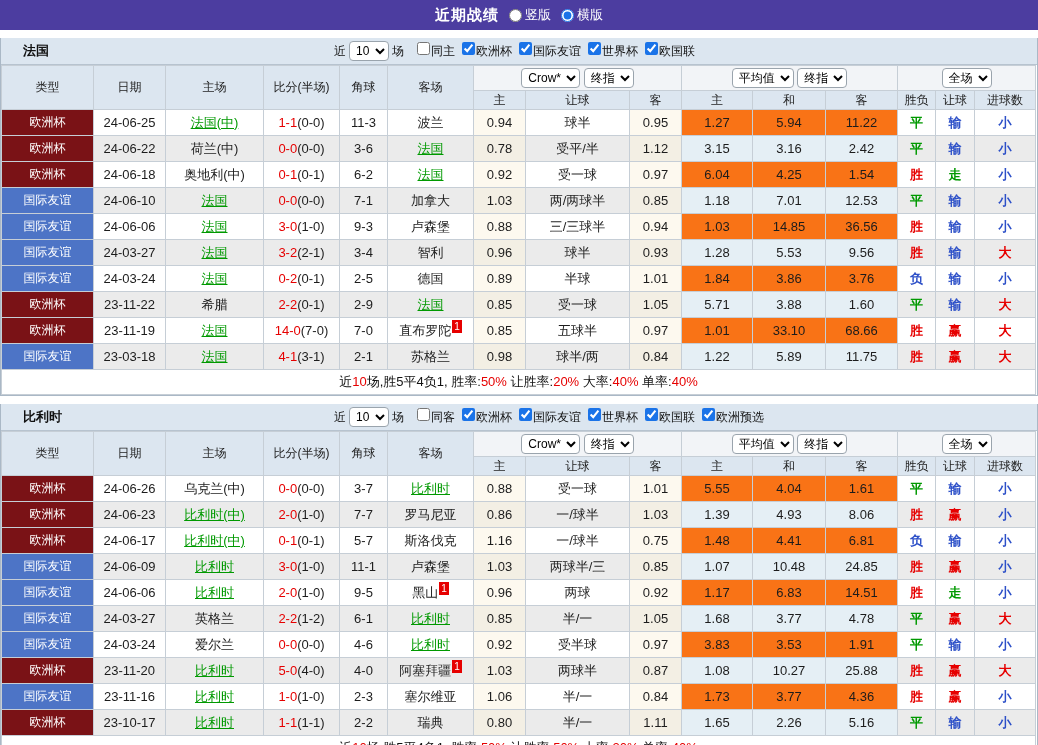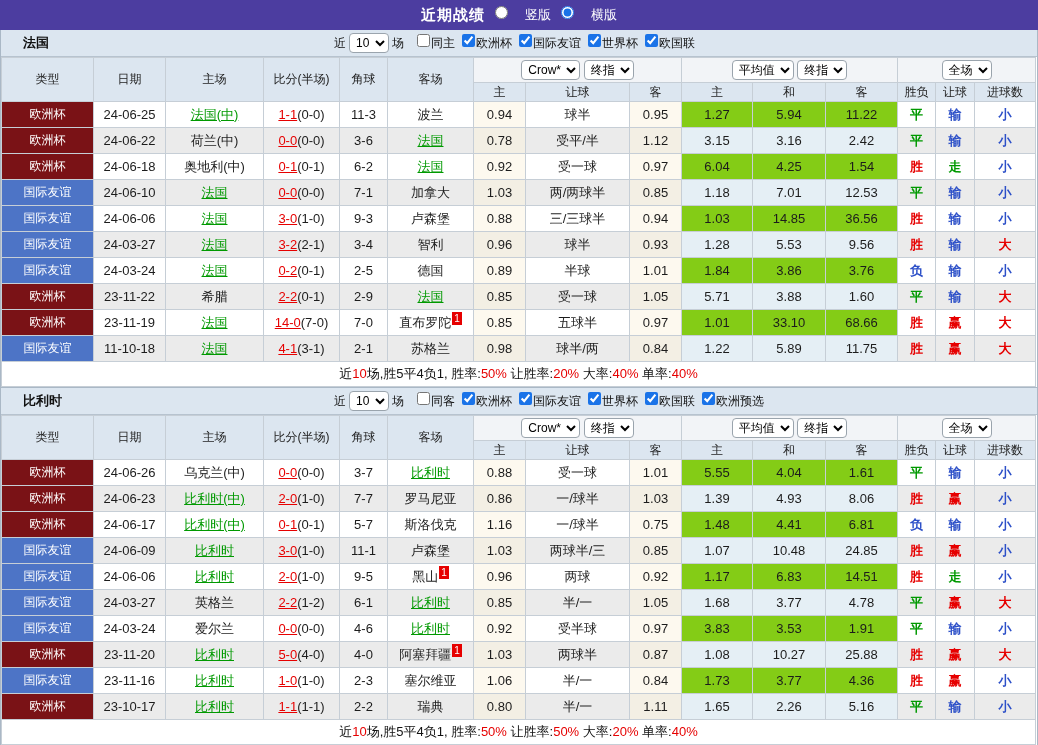--- a/index.html
+++ b/index.html
@@ -12,25 +12,25 @@
   }
   .page { width:1038px; background:#fff; }
 
   
   .titlebar {
     height:30px; background:var(--titlebar-bg,#4c3da0);
     display:flex; align-items:center; justify-content:center; gap:10px;
     color:#fff;
   }
   .titlebar .title { font-size:15px; font-weight:bold; letter-spacing:1px; }
-  .titlebar label { display:flex; align-items:flex-start; gap:17px; font-size:13px; cursor:pointer; }
+  .titlebar label { display:flex; align-items:center; gap:3px; font-size:13px; cursor:pointer; }
   .titlebar input[type=radio] { width:13px; height:13px; accent-color:#1a73e8; margin:0; }
 
   
-  .section { border:1px solid #aab8c6; border-top:none; }
+  .section { border:1px solid #aab8c6; border-top:none;margin-top:8px; }
   .sec-head {
     height:27px; background:var(--header-bg,#dce6f0);
     display:flex; align-items:center; font-size:13px;
     border-bottom:1px solid #b7c3cf;
   }
   .sec-head .team { width:333px; padding-left:22px; font-weight:bold; color:#111; }
   .filters { display:flex; align-items:center; gap:3px; font-size:12px; color:#101010; }
   .filters select, thead select {
     font-size:12px; height:20px; border:1px solid #9aa4ad; border-radius:4px;
     background:#fff; padding:0 2px; font-family:inherit;
@@ -44,27 +44,27 @@
   thead th {
     background:var(--header-bg,#dce6f0); font-weight:normal; font-size:12px; color:#222;
     height:19px; padding:0;
   }
   thead tr.grp-row th { height:25px; }
   thead th.grp { background:#f2f4f7; }
   tbody td { height:26px; font-size:13px; color:#1c1c1c; padding:0 1px; background:#fff; }
   tbody tr:nth-child(even) td { background:var(--stripe-bg,#ebebeb); }
   tbody td.cream { background:#fdf9ef; }
   tbody tr:nth-child(even) td.cream { background:#f3efe4; }
-  tbody td.avg { background:#84cc16; }
+  tbody td.avg { background:#f97316; }
   tbody tr:nth-child(even) td.avg { background:#e5eff5; }
   tbody td.badge { color:#fff; font-size:12px; padding:0; }
   tbody td.badge.b-cup { background:var(--cup-badge,#7a1216) !important; }
   tbody td.badge.b-friendly { background:var(--friendly-badge,#4d74c6) !important; }
   .focus { color:var(--focus-team,#009900);text-decoration:underline; }
-  .score-main { color:var(--score-red,#e60000);text-decoration:underline; }
+  .score-main { color:var(--score-red,#e60000); }
   .c-red { color:var(--score-red,#e60000); font-weight:bold; }
   .c-green { color:var(--focus-team,#009900); font-weight:bold; }
   .c-blue { color:var(--lose-blue,#2d50c8); font-weight:bold; }
   .sup-badge {
     display:inline-block; background:var(--score-red,#e60000); color:#fff;
     font-size:10px; line-height:13px; padding:0 2px; vertical-align:super; margin-left:1px;
   }
   tfoot td { height:25px; font-size:13px; background:#fff; color:#111; }
   tfoot .seg-r { color:var(--score-red,#e60000); }
 </style>
@@ -289,21 +289,21 @@
               <td class="cream">0.97</td>
               <td class="avg">1.01</td>
               <td class="avg">33.10</td>
               <td class="avg">68.66</td>
               <td class="c-red">胜</td>
               <td class="c-red">赢</td>
               <td class="c-red">大</td>
             </tr>
             <tr>
               <td class="badge b-friendly">国际友谊</td>
-              <td>11-10-18</td>
+              <td>23-03-18</td>
               <td class="focus">法国</td>
               <td><span class="score-main">4-1</span><span>(3-1)</span></td>
               <td>2-1</td>
               <td><span>苏格兰</span></td>
               <td class="cream">0.98</td>
               <td>球半/两</td>
               <td class="cream">0.84</td>
               <td class="avg">1.22</td>
               <td class="avg">5.89</td>
               <td class="avg">11.75</td>

